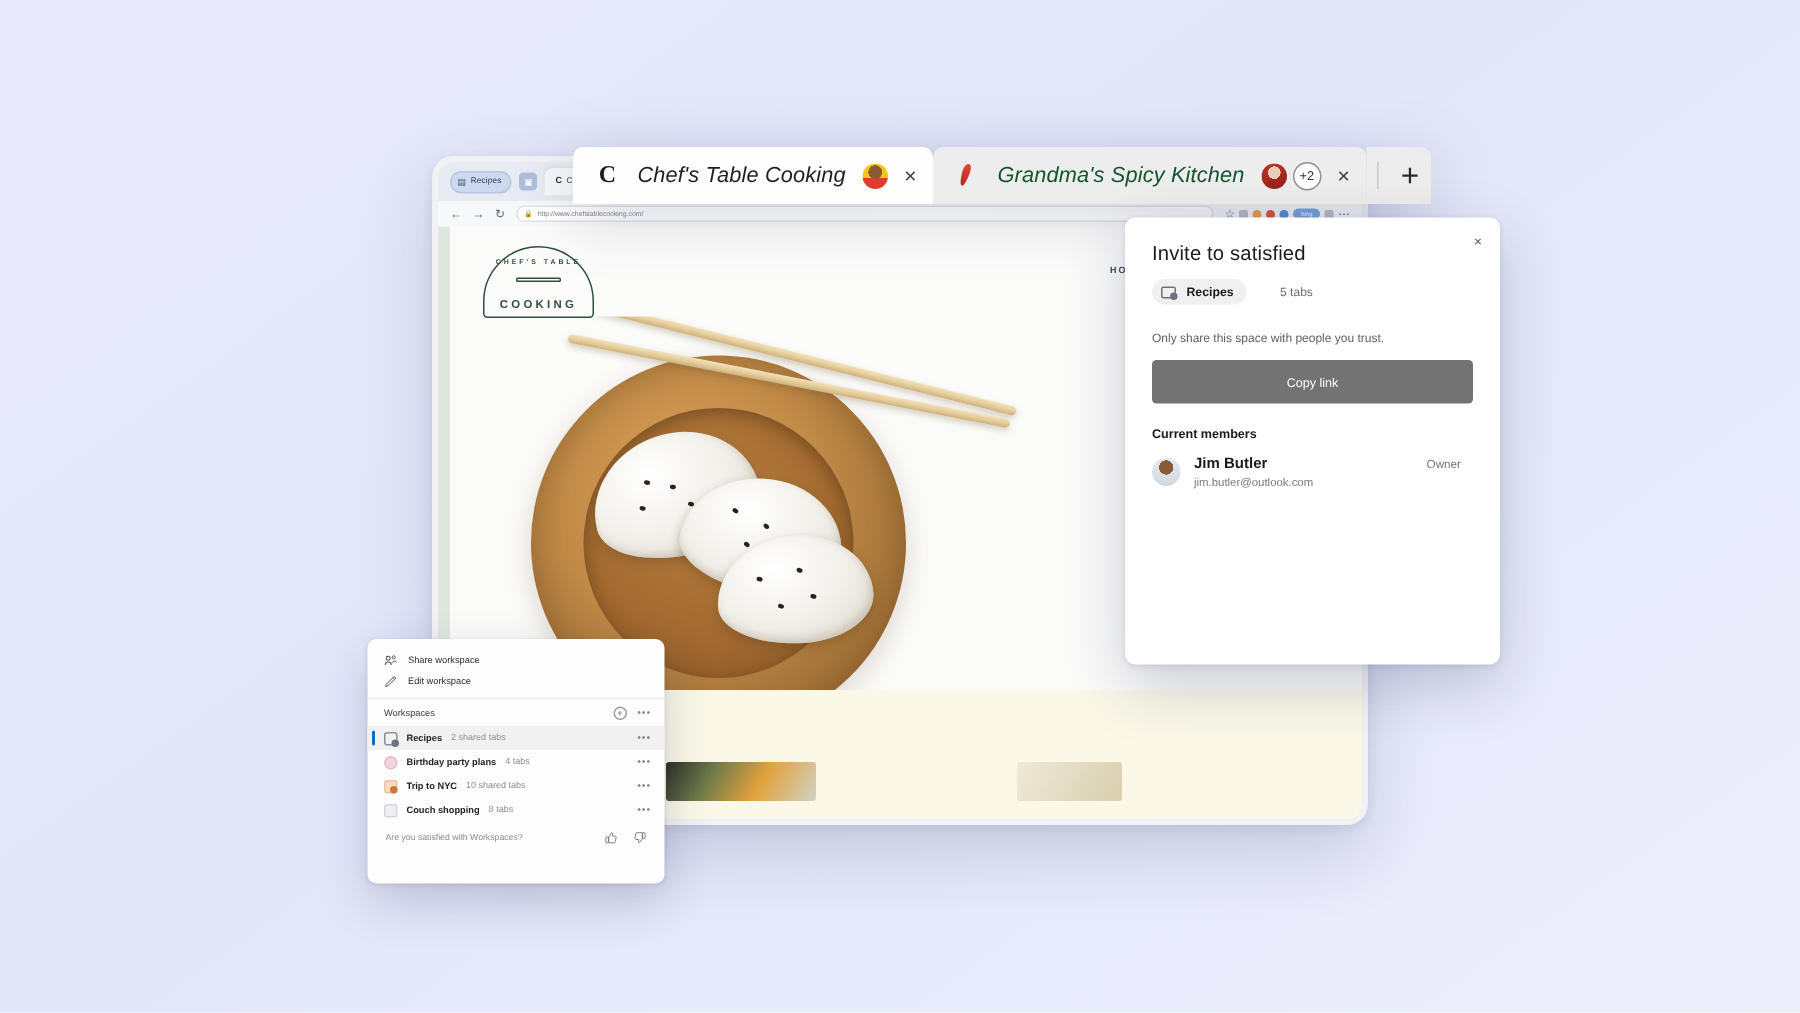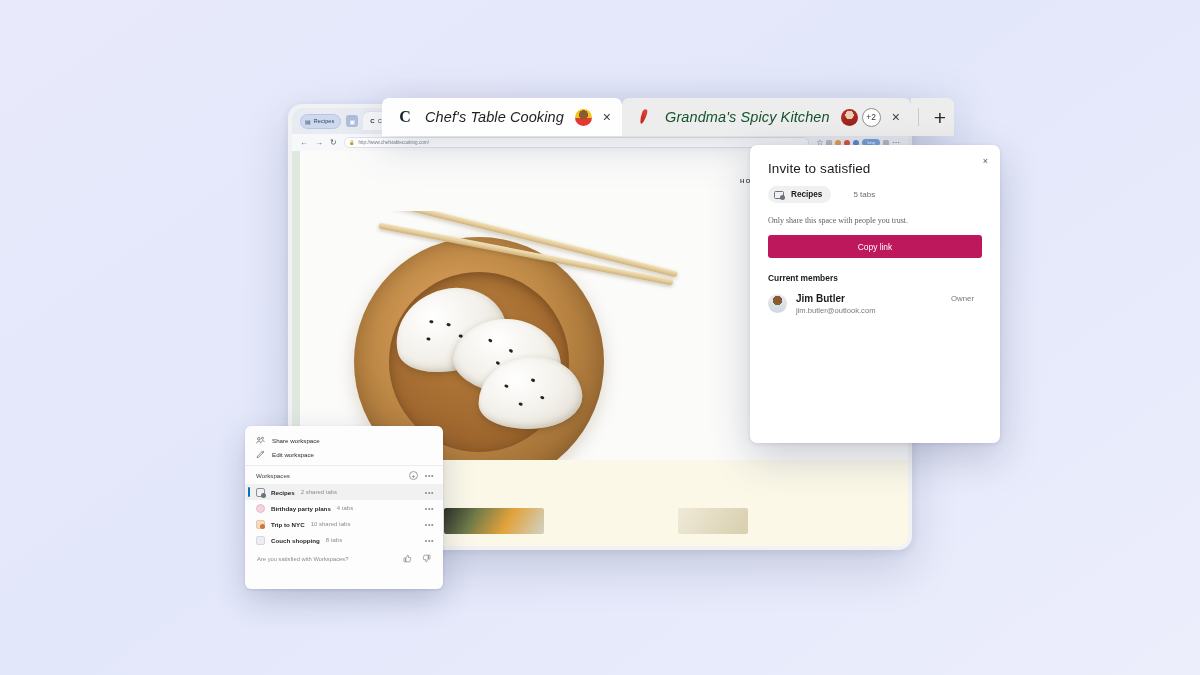--- a/index.html
+++ b/index.html
@@ -184,23 +184,23 @@
   }
   #invite .dlg-close { position:absolute; right:12px; top:11px; font-size:9px; color:#555; cursor:default; }
   .dlg-title { font-size:13.5px; color:#1b1b1b; letter-spacing:.1px; }
   .ws-row { display:flex; align-items:center; gap:22px; margin-top:10px; }
   .ws-chip { display:flex; align-items:center; gap:6px; background:#f0f0f0; border-radius:11px; padding:3px 9px 3px 6px; }
   .ws-chip .wsi { width:11px;height:11px; position:relative; }
   .ws-chip .wsi:before{content:"";position:absolute;left:0;top:1.5px;width:8px;height:6.5px;border:1.2px solid #6b7280;border-radius:1.5px;}
   .ws-chip .wsi:after{content:"";position:absolute;right:0;bottom:0;width:5px;height:5px;border-radius:50%;background:#6b7280;}
   .ws-chip span { font-size:8.2px; color:#1b1b1b; font-weight:700; }
   .ws-tabs { font-size:8px; color:#6c6c6c; }
-  .dlg-note { margin-top:13px; font-size:8px; color:#5f5f5f;font-family:Liberation Serif, serif; }
+  .dlg-note { margin-top:18px; font-size:8px; color:#5f5f5f; }
   .copy-btn {
-    margin-top:10px; height:23px; width:100%; background:#be185d; border-radius:3px;
+    margin-top:10px; height:29px; width:100%; background:#737373; border-radius:3px;
     display:flex;align-items:center;justify-content:center;color:#fff;font-size:8.4px;
   }
   .members-h { margin-top:15px; font-size:8.4px; color:#1b1b1b; font-weight:700; }
   .member { display:flex; align-items:center; gap:9px; margin-top:9px; position:relative; }
   .m-av { width:19px;height:19px;border-radius:50%; flex:none; }
   .m-name { font-size:10px; color:#1b1b1b; font-weight:700; line-height:1.35; }
   .m-mail { font-size:7.6px; color:#7a7a7a; line-height:1.35; }
   .m-role { position:absolute; right:8px; top:2px; font-size:7.8px; color:#777; }
 
   
@@ -270,20 +270,25 @@
         <span class="ti b"></span>
         <span class="bing-pill">bing</span>
         <span class="ti sq"></span>
         <span class="nav-glyph">⋯</span>
       </div>
     </div>
 
     <div id="site">
       <div id="site-left-rail"></div>
 
+      <div class="site-logo">
+        <span class="arch">CHEF'S TABLE</span>
+        <span class="bar"></span>
+        <span class="word">COOKING</span>
+      </div>
 
       <div class="site-nav">
         <span>HOME</span>
         <span>RECIPES</span>
         <span>AB</span>
       </div>
 
       <div class="hero-photo">
         <div class="bowl">
           <div class="bowl-inner"></div>

